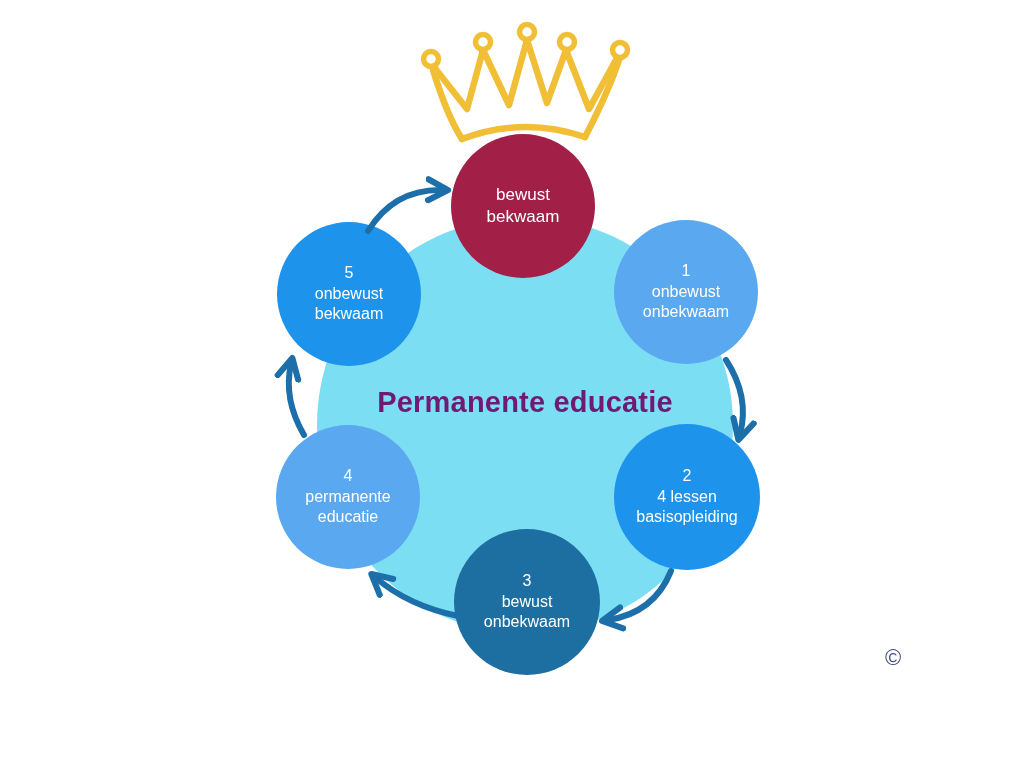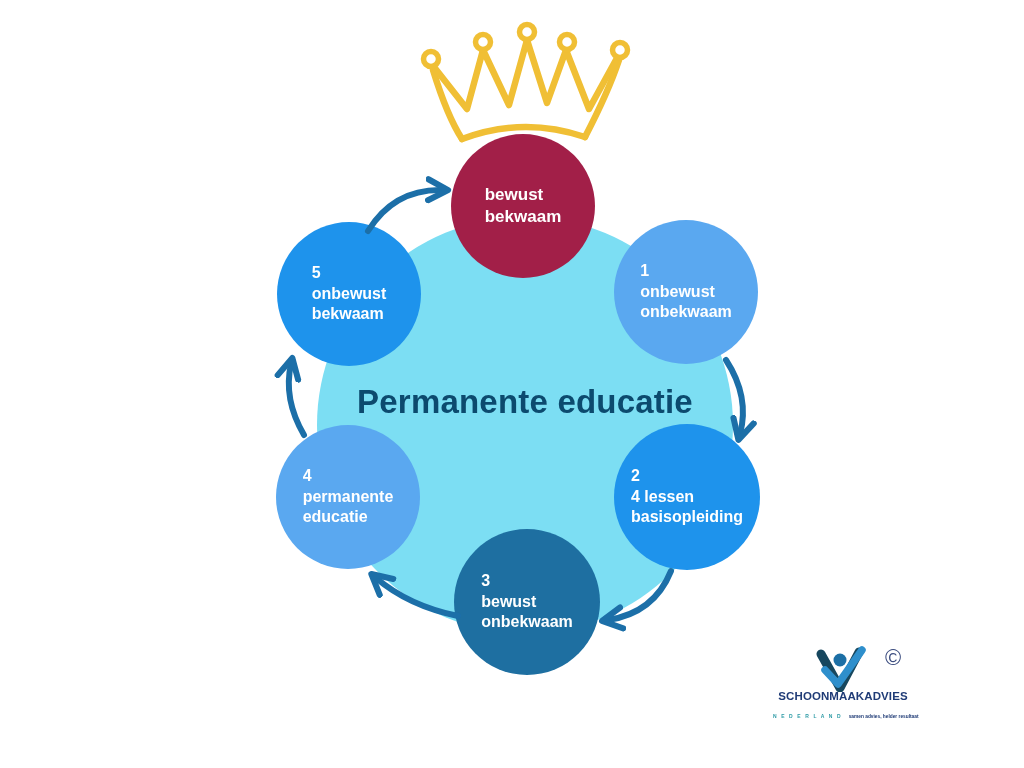--- a/index.html
+++ b/index.html
@@ -13,27 +13,27 @@
   svg.layer{position:absolute;left:0;top:0;pointer-events:none;}
   #crown-layer{z-index:1;}
   #arrow-layer{z-index:5;}
 
   .center-circle{
     position:absolute;left:317px;top:217px;width:416px;height:416px;
     border-radius:50%;z-index:2;
     display:flex;align-items:center;justify-content:center;
   }
   .center-title{
-    text-align:center;font-weight:bold;font-size:33px;line-height:1.32;
-    color:#0c4a6e;margin-top:-46px;letter-spacing:0.2px;
+    text-align:center;font-weight:bold;font-size:29px;line-height:1.32;
+    color:#701a75;margin-top:-46px;letter-spacing:0.2px;
   }
   .node{
     position:absolute;border-radius:50%;z-index:3;
     display:flex;align-items:center;justify-content:center;
-    color:#FFFFFF;font-weight:bold;
+    text-align:center;color:#FFFFFF;font-weight:normal;
     font-size:16px;line-height:1.3;
   }
   .node span{display:block;}
   #node-top   {left:451px;top:134px;width:144px;height:144px;font-size:17px;}
   #node-s1    {left:614px;top:220px;width:144px;height:144px;}
   #node-s2    {left:614px;top:424px;width:146px;height:146px;}
   #node-s3    {left:454px;top:529px;width:146px;height:146px;}
   #node-s4    {left:276px;top:425px;width:144px;height:144px;}
   #node-s5    {left:277px;top:222px;width:144px;height:144px;}
 
@@ -140,27 +140,15 @@
     </defs>
     <g fill="none" stroke="#1C6FA8" stroke-width="6" stroke-linecap="round">
       <path d="M 368 231 Q 394 189 442 190" marker-end="url(#head)"></path>
       <path d="M 726 360 Q 750 397 740 434" marker-end="url(#head)"></path>
       <path d="M 671 571 Q 654 613 608 620" marker-end="url(#head)"></path>
       <path d="M 458 616 Q 409 606 376 578" marker-end="url(#head)"></path>
       <path d="M 304 435 Q 283 399 291 364" marker-end="url(#head)"></path>
     </g>
   </svg>
 
-  <div class="logo-card">
-    <svg class="logo-mark" viewBox="0 0 56 48">
-      <path d="M9 10 L28 44 L47 8" fill="none" stroke="#17475E" stroke-width="9" stroke-linecap="round" stroke-linejoin="round"></path>
-      <circle cx="28" cy="16" r="6.5" fill="#1C6FA5"></circle>
-      <path d="M13 26 L26 40 L50 6" fill="none" stroke="#2E8FCC" stroke-width="7.5" stroke-linecap="round" stroke-linejoin="round"></path>
-    </svg>
-    <div class="logo-name">SCHOONMAAKADVIES</div>
-    <div class="logo-subrow">
-      <span class="logo-sub">N E D E R L A N D</span>
-      <span class="logo-tagline">samen advies, helder resultaat</span>
-    </div>
-  </div>
   <div class="copyright">©</div>
 
 </div>
 
 </body></html>

